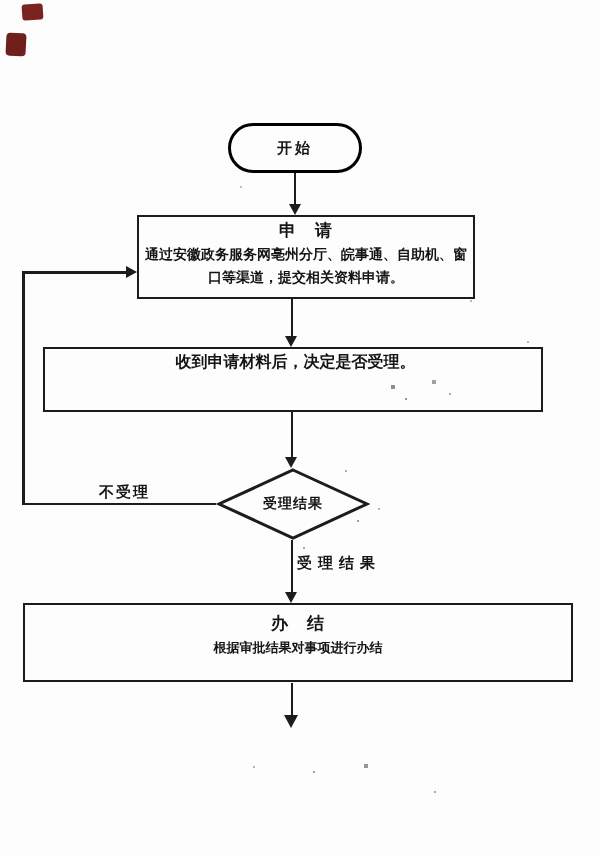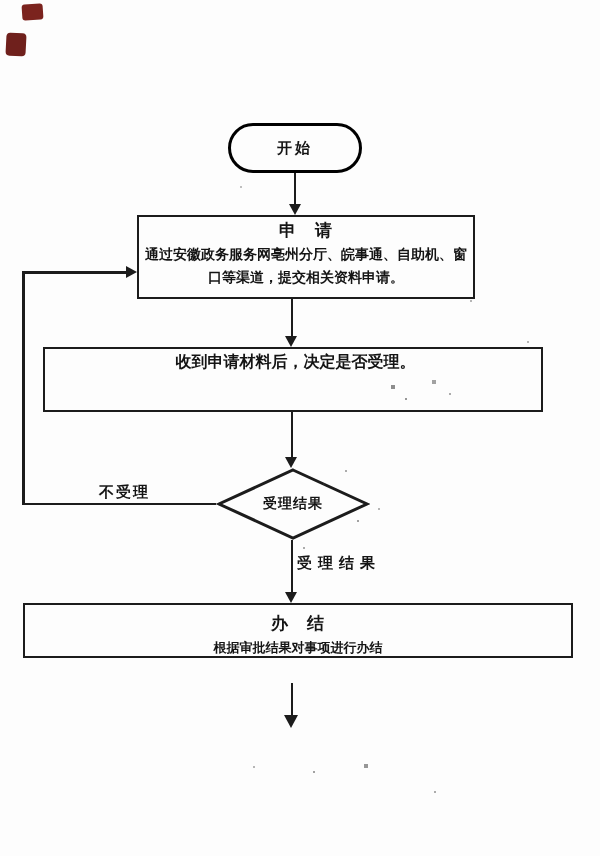--- a/index.html
+++ b/index.html
@@ -115,21 +115,21 @@
   <div class="hline" style="left:24px;top:503px;width:192px;"></div>
   <div class="vline" style="left:22px;top:271px;height:234px;width:3px;"></div>
   <div class="hline" style="left:22px;top:271px;width:104px;height:3px;"></div>
   <div class="arrow-right" style="left:126px;top:266px;"></div>
   <div class="edge-label" style="left:99px;top:483px;letter-spacing:2px;">不受理</div>
 
   <div class="vline" style="left:291px;top:540px;height:54px;"></div>
   <div class="arrow-down" style="left:285px;top:592px;"></div>
   <div class="edge-label" style="left:297px;top:554px;letter-spacing:6px;">受理结果</div>
 
-  <div class="procbox" style="left:23px;top:603px;width:550px;height:55px;padding-top:6px;">
+  <div class="procbox" style="left:23px;top:603px;width:550px;height:79px;padding-top:6px;">
     <div class="proc-title">办　结</div>
     <div class="proc-body" style="font-size:13px;line-height:24px;">根据审批结果对事项进行办结</div>
   </div>
 
   <div class="vline" style="left:291px;top:683px;height:35px;"></div>
   <div class="arrow-down" style="left:284px;top:715px;border-left-width:7px;border-right-width:7px;border-top-width:13px;"></div>
 
 
   <div class="noise"></div>
 

